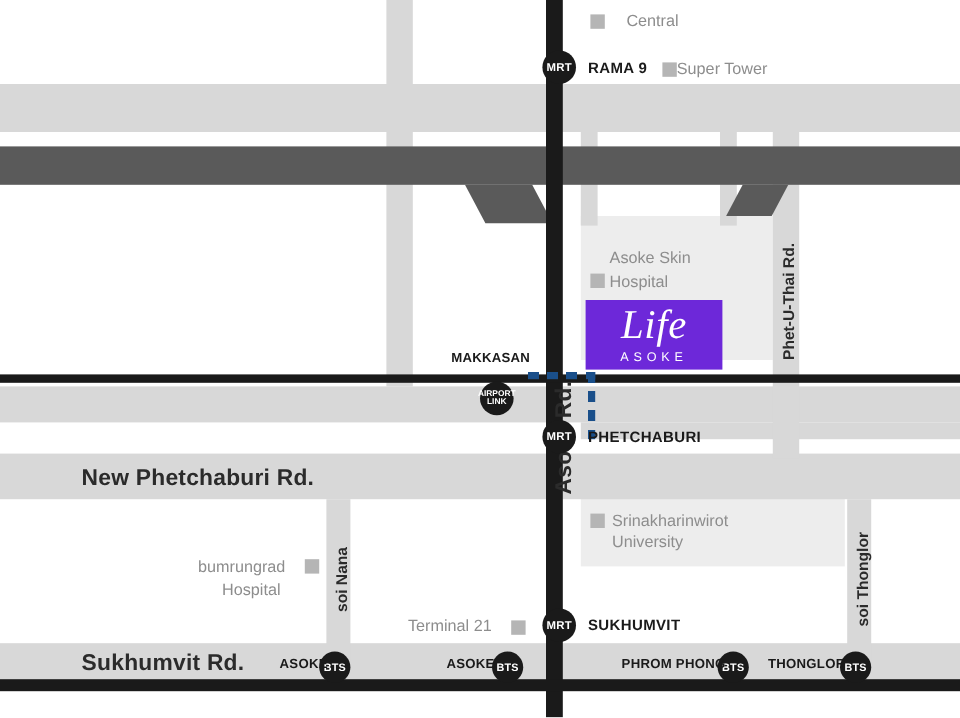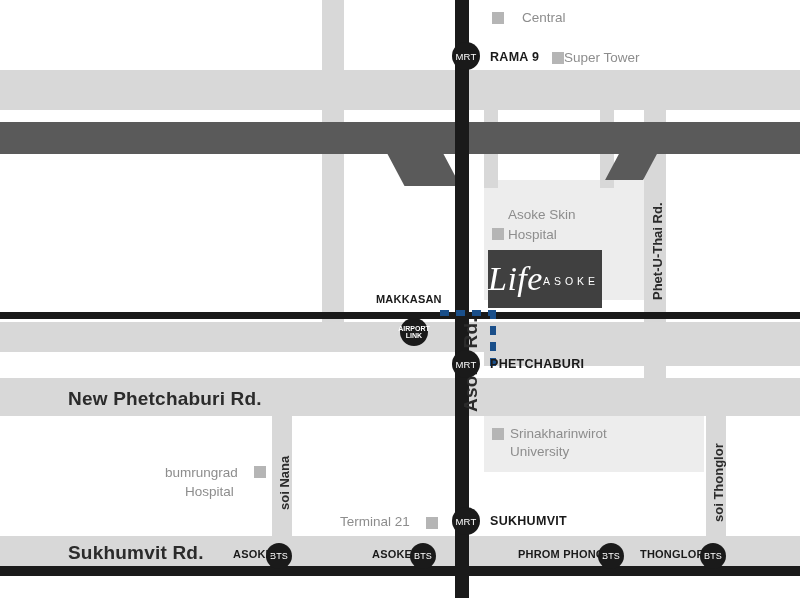--- a/index.html
+++ b/index.html
@@ -86,21 +86,21 @@
   }
   
   .circle-marker {
     position: absolute;
     width: 28px;
     height: 28px;
     border-radius: 50%;
     background: #1a1a1a;
     color: #ffffff;
     font-size: 9.5px;
-    font-weight: normal;
+    font-weight: bold;
     display: flex;
     align-items: center;
     justify-content: center;
     letter-spacing: .2px;
   }
   .circle-marker.small {
     width: 26px;
     height: 26px;
     font-size: 9px;
   }
@@ -126,24 +126,25 @@
     background: repeating-linear-gradient(to right, #1a4f8a 0 9px, transparent 9px 16px);
   }
   .arl-v {
     position: absolute;
     width: 6px;
     background: repeating-linear-gradient(to bottom, #1a4f8a 0 9px, transparent 9px 16px);
   }
   
   #life-box {
     position: absolute;
-    background: #404040;
+    background: #6d28d9;
     display: flex;
-    flex-direction: row;
+    flex-direction: column;
     align-items: center;
+    justify-content: center;
     color: #ffffff;
   }
   #life-box .life-word {
     font-family: "Liberation Serif", serif;
     font-size: 34px;
     font-style: italic;
     line-height: 1;
     letter-spacing: .5px;
   }
   #life-box .asoke-word {

